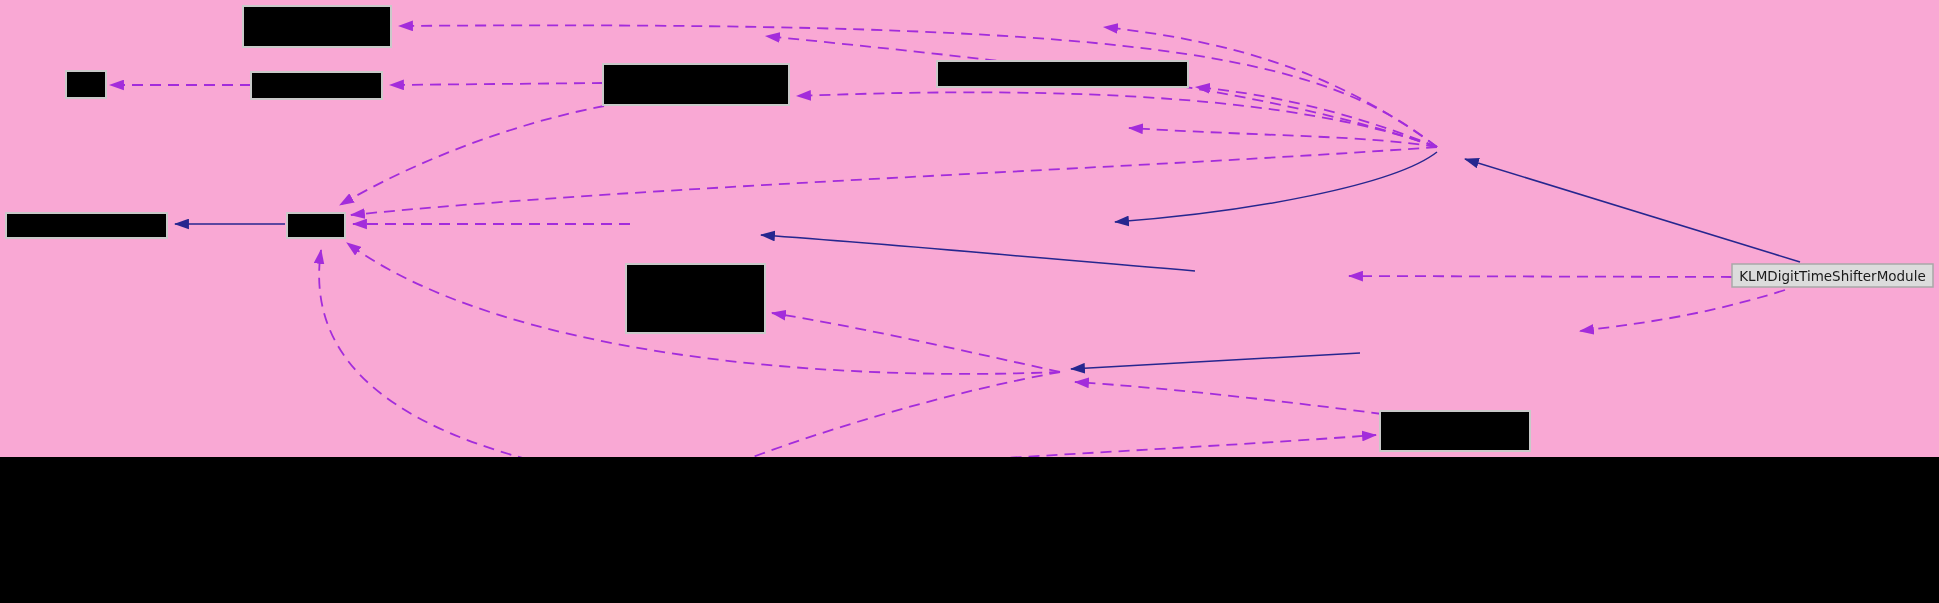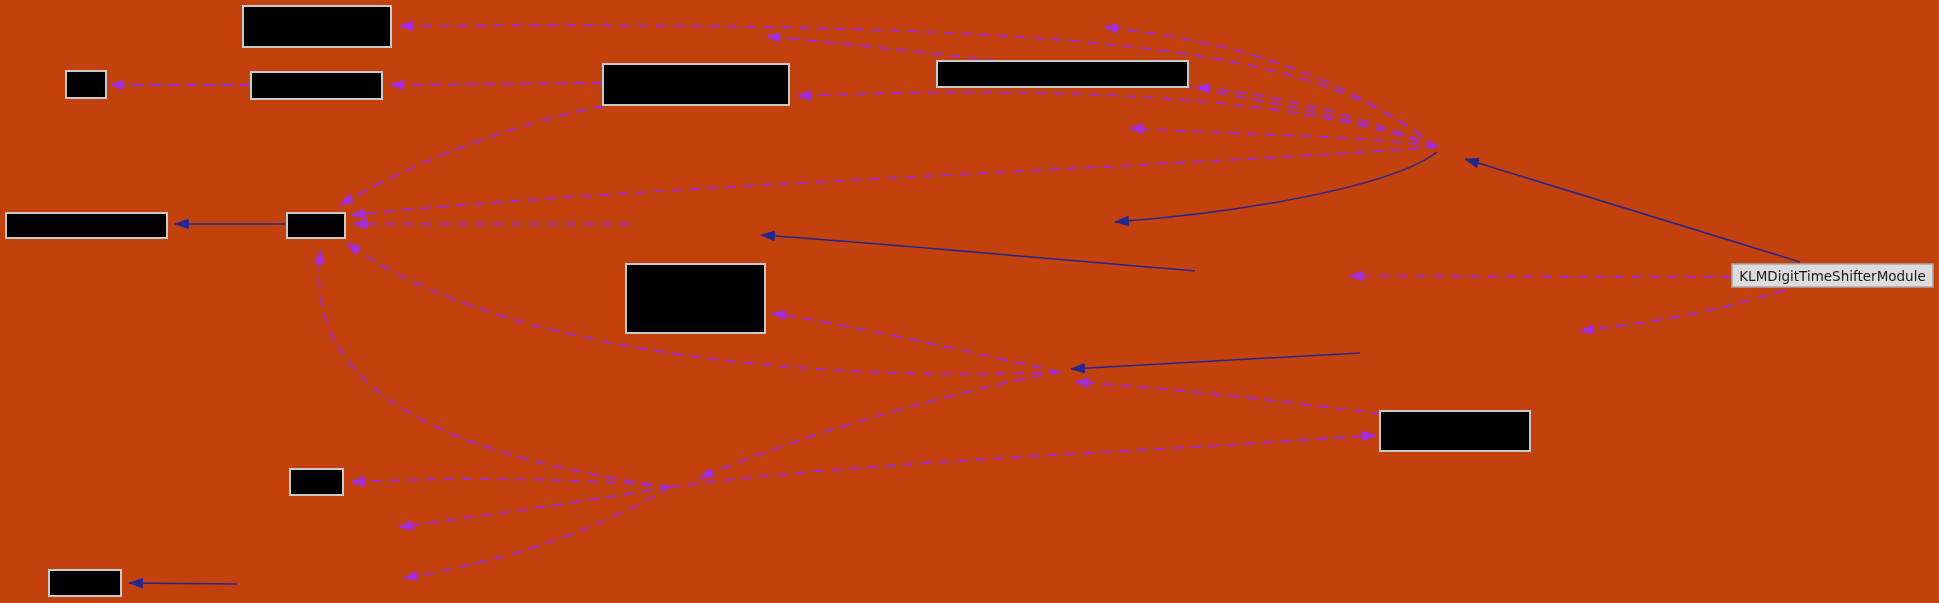--- a/index.html
+++ b/index.html
@@ -3,22 +3,22 @@
 <meta charset="utf-8">
 <style>
   html, body {
     margin: 0;
     padding: 0;
     background: #000000;
   }
   #stage {
     position: relative;
     width: 1939px;
-    height: 603px;
-    background: #c2410c;
+    height: 457px;
+    background: #f9a8d4;
     overflow: hidden;
     font-family: "DejaVu Sans", "Liberation Sans", sans-serif;
     text-decoration: underline;
   }
   svg { display: block; }
   .class-node-rect {
     fill: #000000;
     stroke: #c9c9c9;
     stroke-width: 2;
   }

